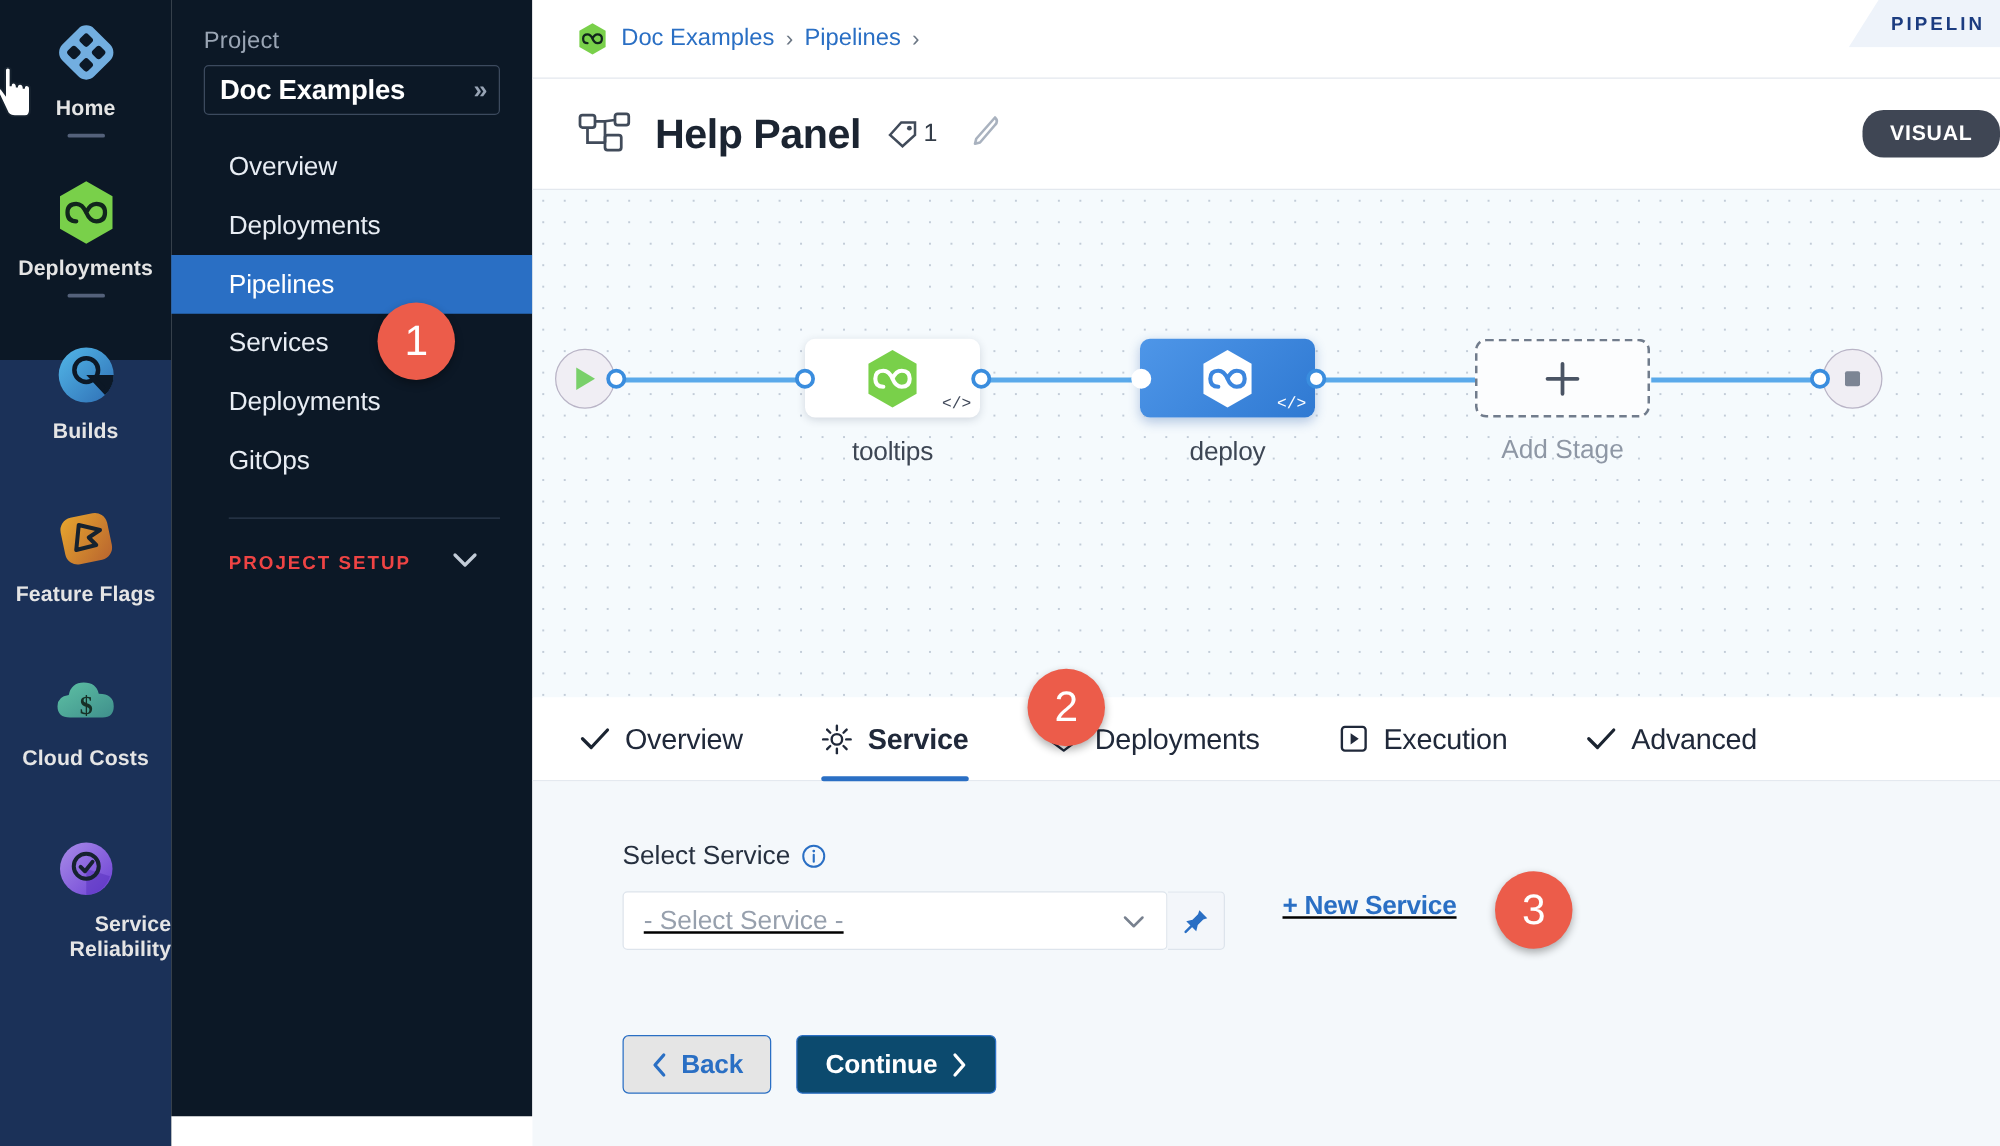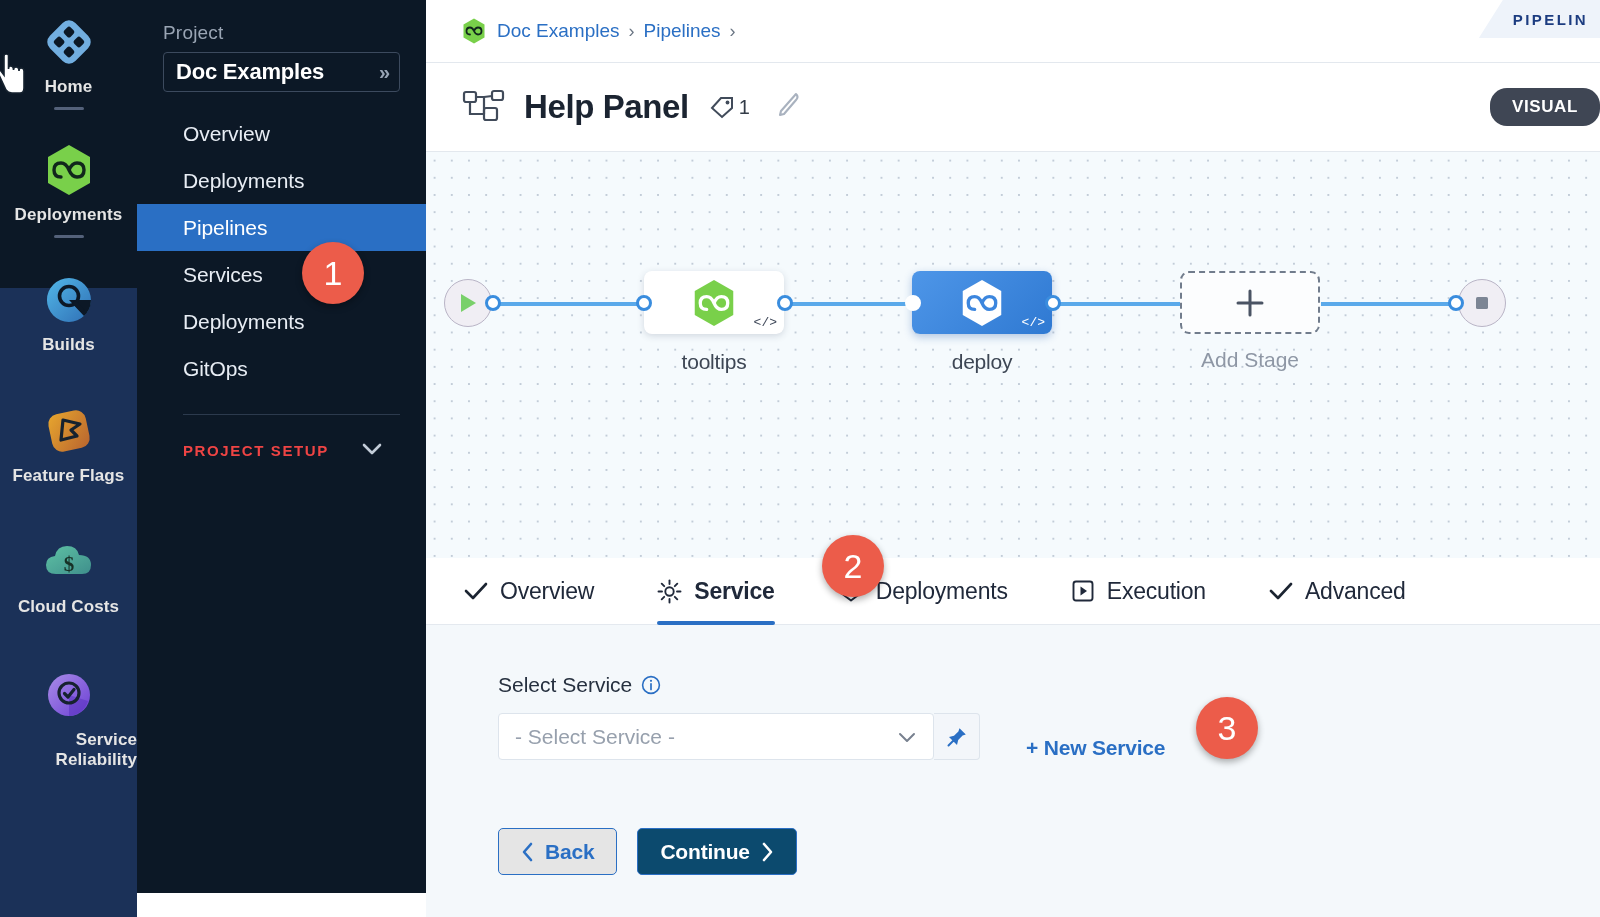--- a/index.html
+++ b/index.html
@@ -142,21 +142,21 @@
   }
   .tab.active { font-weight: bold; }
   .tab.active::after {
     content: ""; position: absolute; left: 0; right: 0; bottom: 0;
     height: 4px; background: #2a6fc4; border-radius: 2px;
   }
 
   
   .panel { flex: 1; background: #f4f8fb; padding: 48px 0 0 72px; }
   .field-label { font-size: 21px; color: #26303f; display: flex; align-items: center; gap: 9px; }
-  .select-row { display: flex; align-items: flex-end; margin-top: 16px; }
+  .select-row { display: flex; align-items: flex-start; margin-top: 16px; text-decoration: underline; }
   .select-box {
     width: 436px; height: 47px; background: #fff; border: 1px solid #dde4ec;
     border-radius: 4px; display: flex; align-items: center; justify-content: space-between;
     padding: 0 16px; cursor: pointer;
   }
   .select-ph { color: #97a0ad; font-size: 21px; }
   .pin-btn {
     width: 46px; height: 47px; background: #f3f6fa; border: 1px solid #dde4ec; border-left: none;
     border-radius: 0 4px 4px 0; display:flex; align-items:center; justify-content:center; cursor:pointer;
   }

